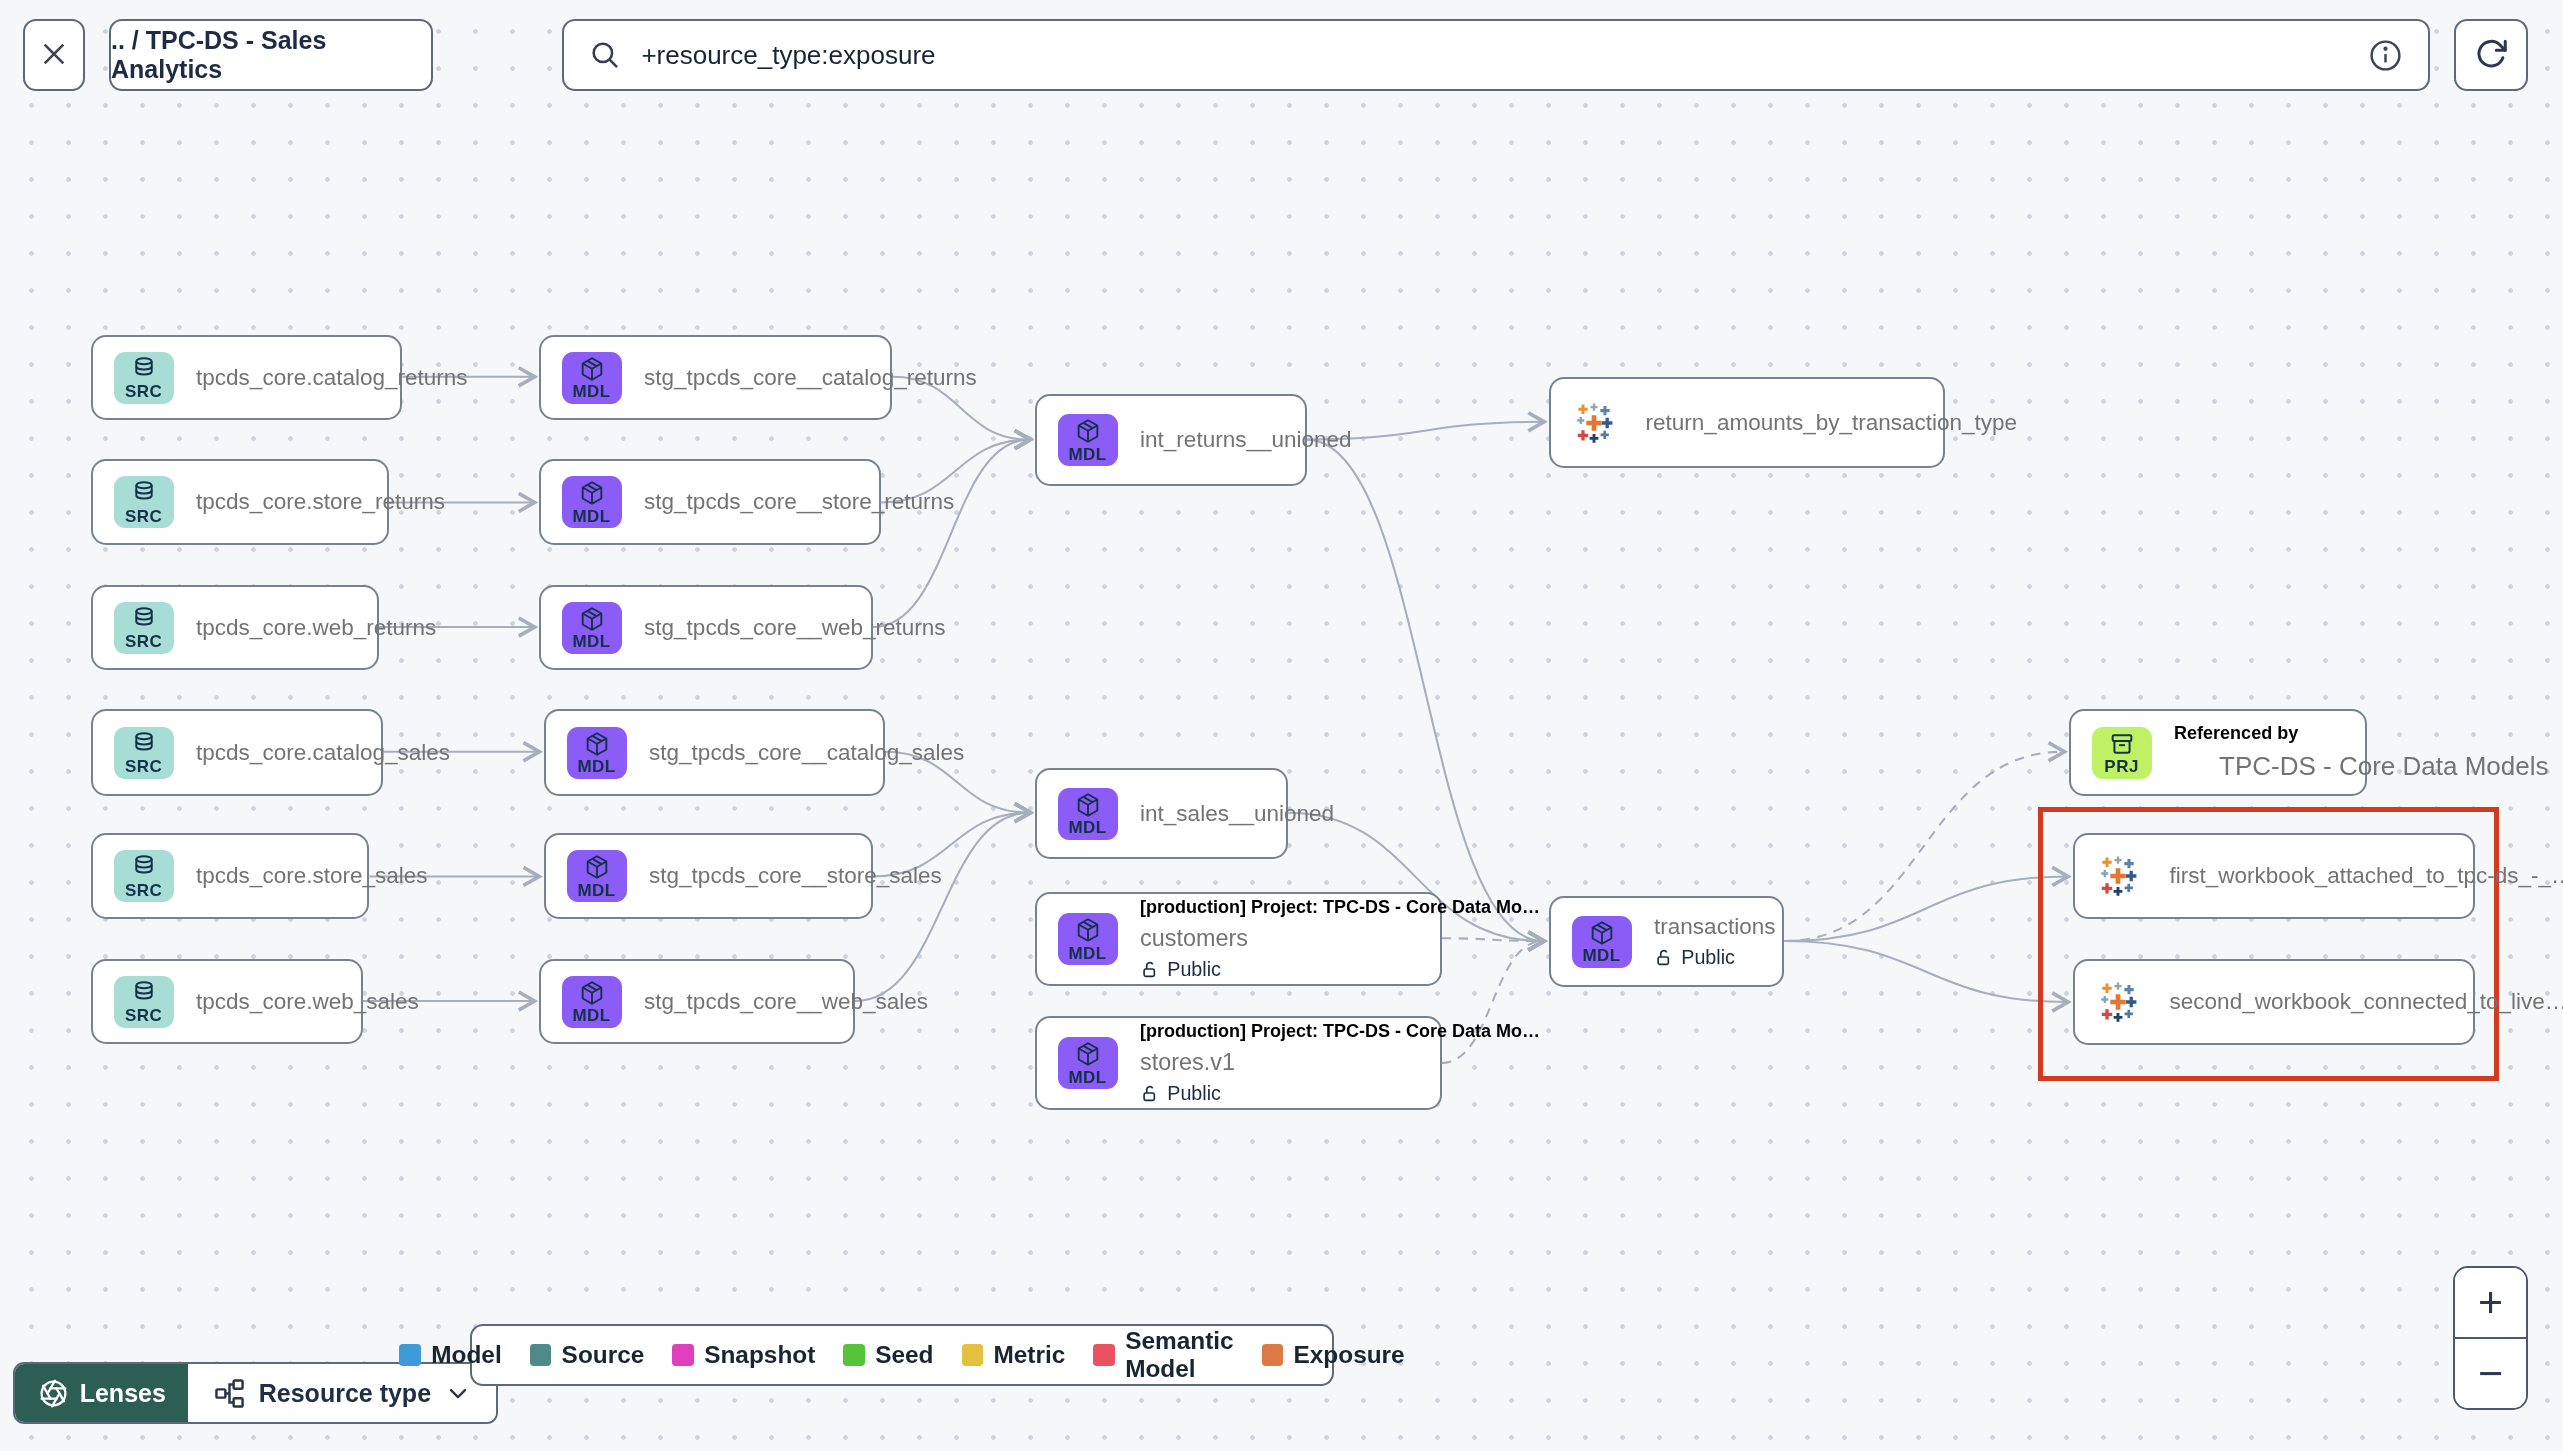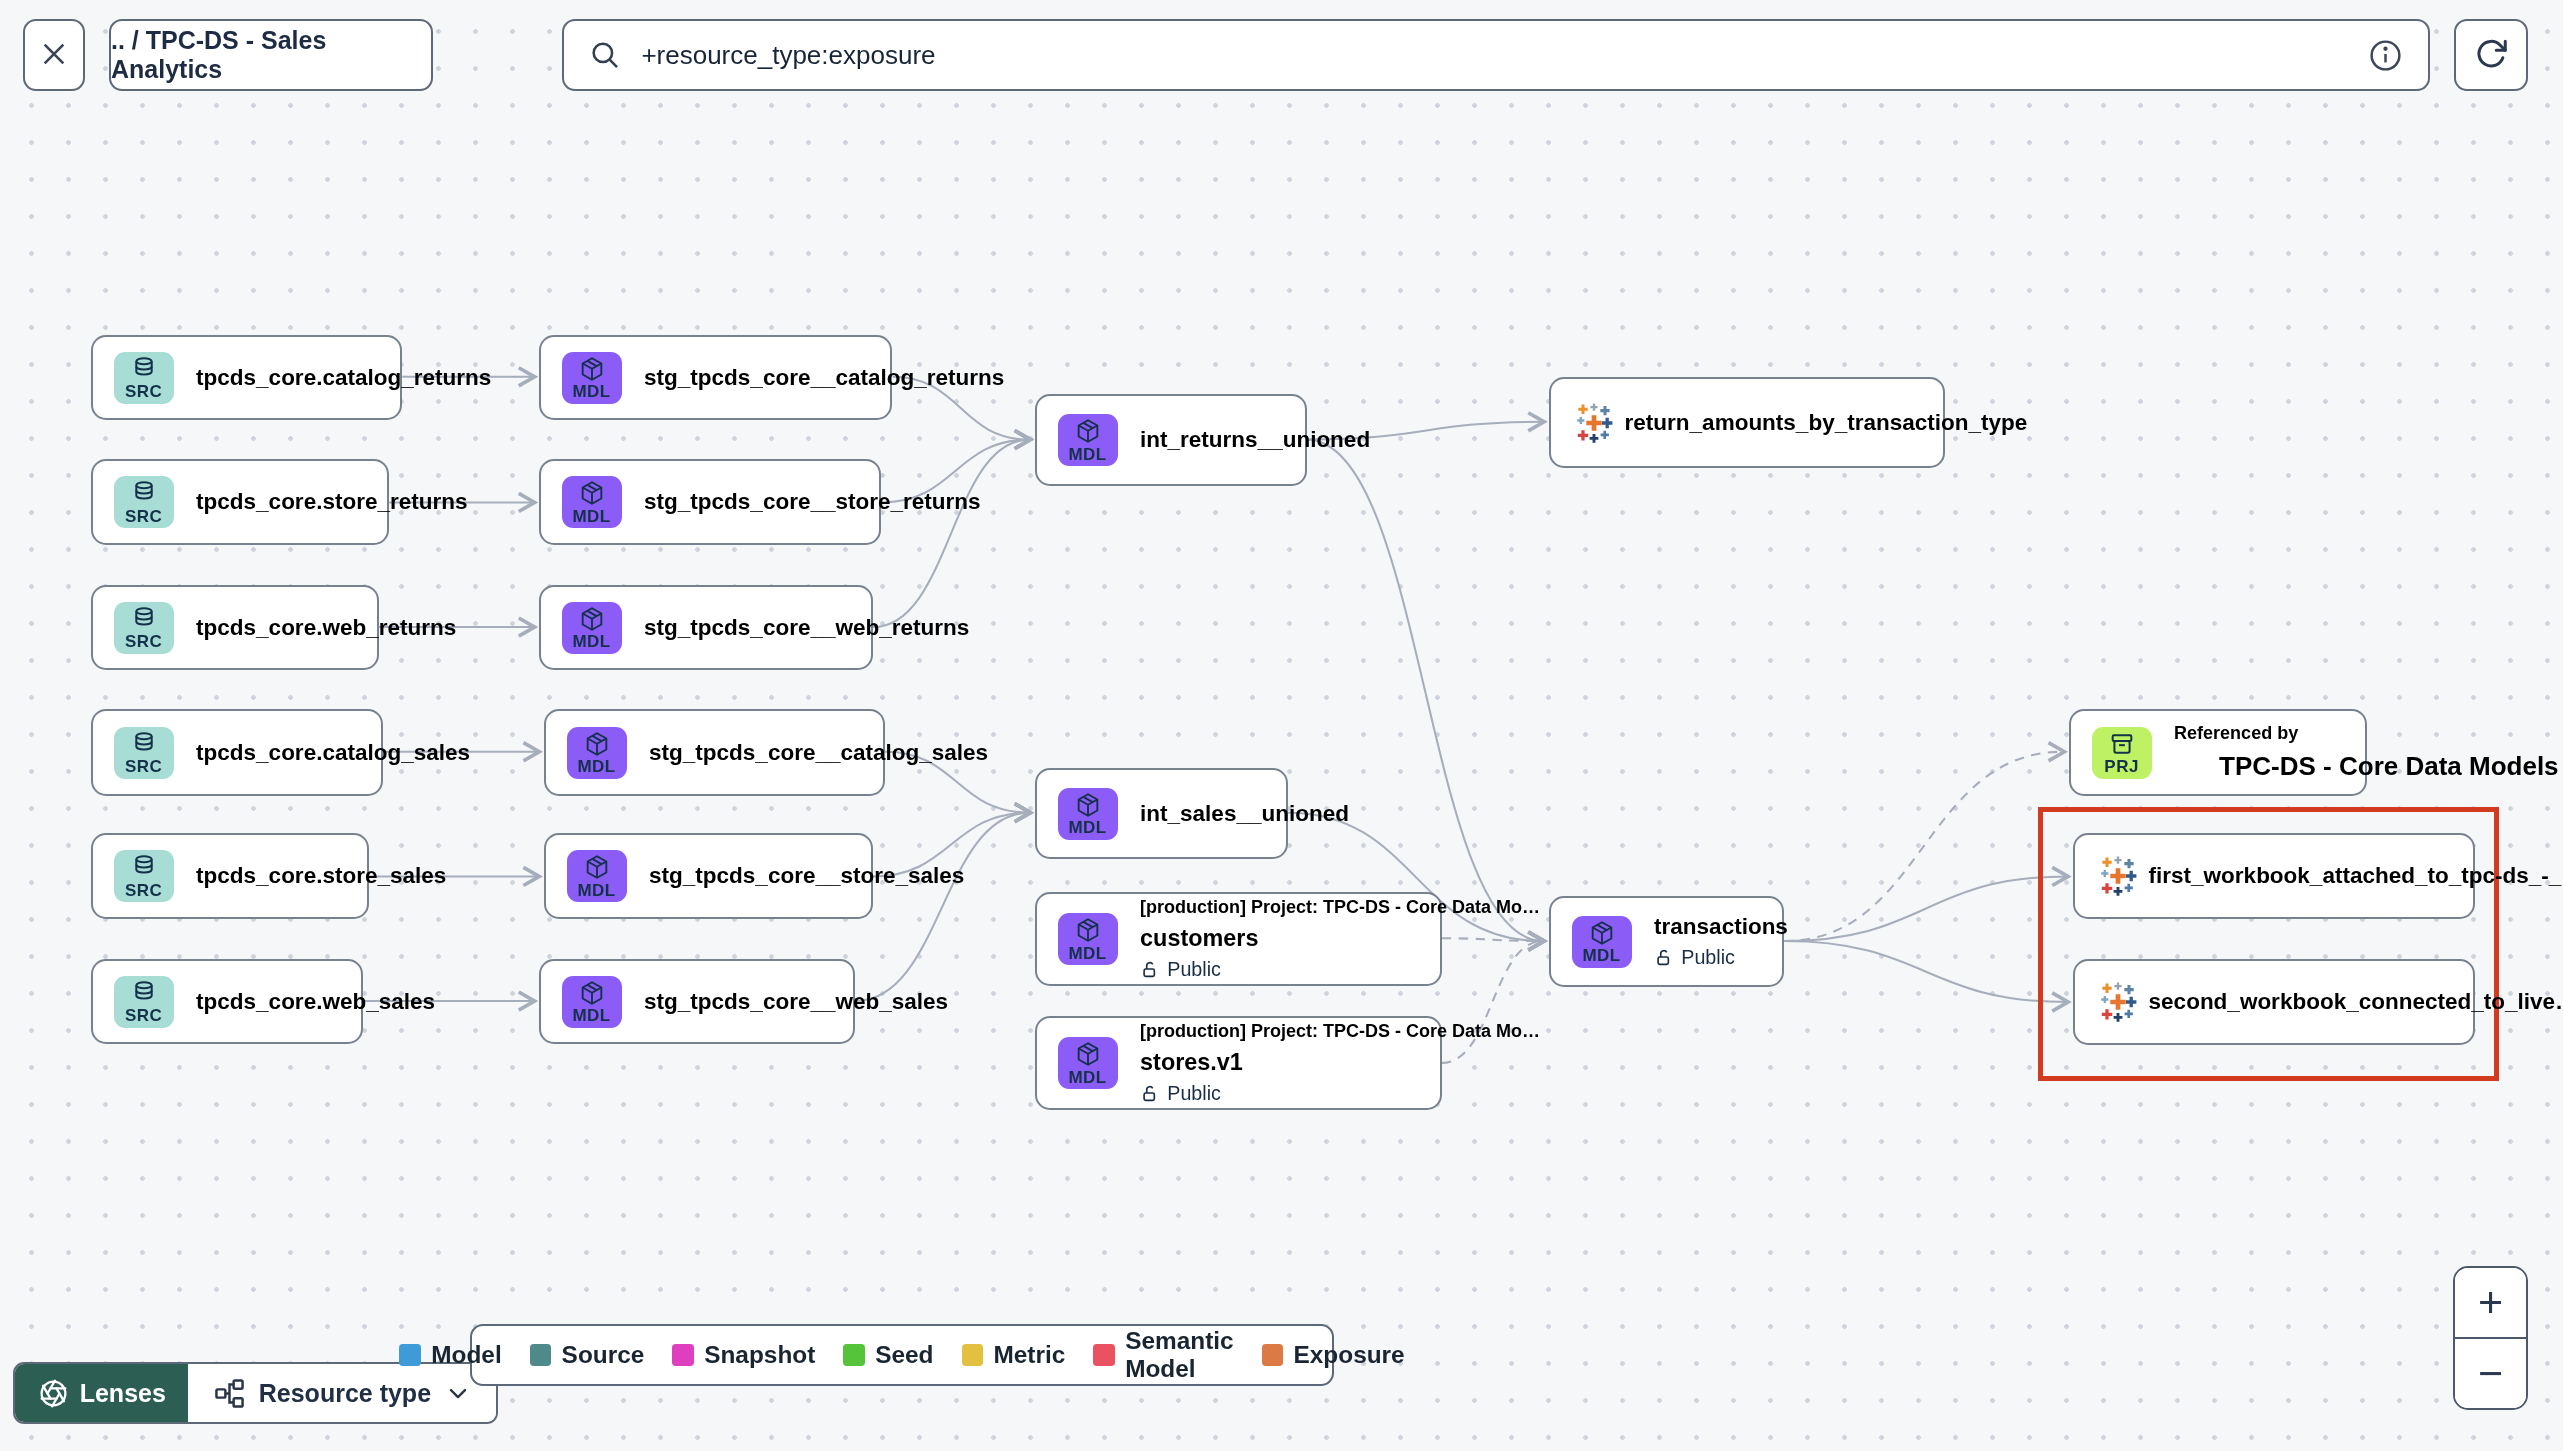--- a/index.html
+++ b/index.html
@@ -38,24 +38,24 @@
   }
   .badge{
     width:60px;height:52px;border-radius:11.2px;flex:none;
     display:flex;flex-direction:column;align-items:center;justify-content:center;
   }
   .badge .btxt{font-size:17px;font-weight:700;color:#14314a;letter-spacing:0.5px;line-height:1;margin-top:0.9px;}
   .badge-src{background:#a8ddd6;}
   .badge-mdl{background:#8b5cf6;}
   .badge-prj{background:#bef264;}
   .node .content{display:flex;flex-direction:column;justify-content:center;min-width:0;}
-  .node .lbl{font-size:22.5px;font-weight:700;color:#000000;white-space:nowrap;}
+  .node .lbl{font-size:22.5px;font-weight:400;color:#737373;white-space:nowrap;}
   .node .sup{font-size:18px;color:#000000;white-space:nowrap;margin-bottom:6.6px;font-weight:bold;}
   .node .access{display:flex;align-items:center;gap:7.5px;margin-top:6.6px;font-size:19.7px;color:#1b2d44;}
-  .node.exposure-node{gap:9px;}
+  .node.exposure-node{gap:30px;}
   .tableau-ic{flex:none;}
   
   #lens-group{
     position:absolute;display:flex;border:2.3px solid #5d6879;border-radius:11.2px;overflow:hidden;
     box-sizing:border-box;background:#fff;
   }
   #lenses-btn{
     background:#2d5e53;color:#fff;display:flex;align-items:center;gap:11.2px;
     padding:0 22.5px;font-size:25px;font-weight:600;cursor:pointer;
   }

